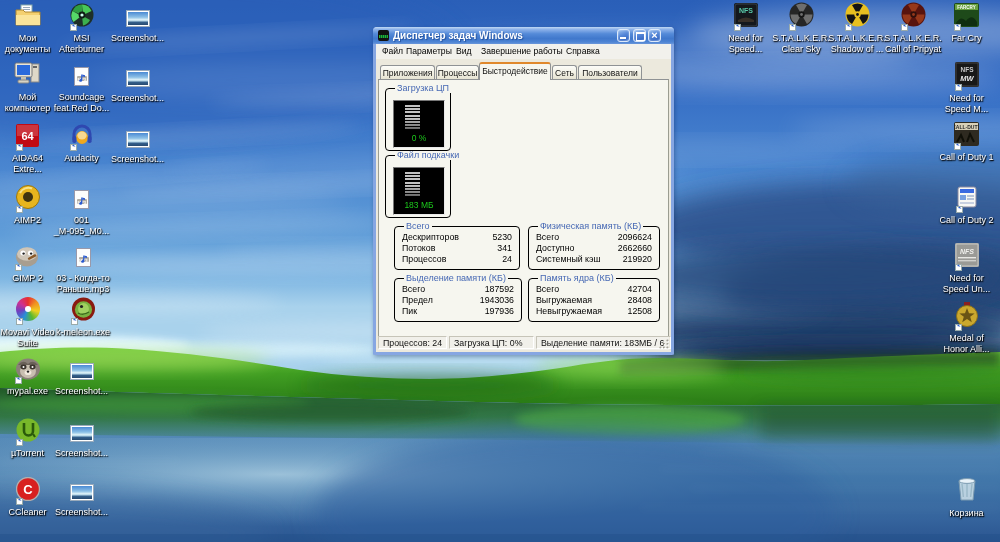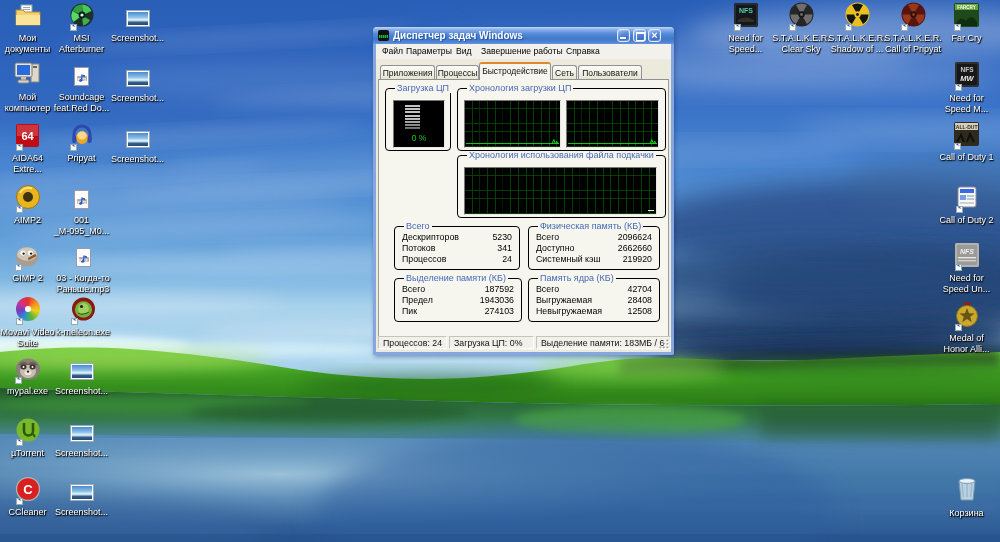--- a/index.html
+++ b/index.html
@@ -282,21 +282,21 @@
 <div class="icon" style="left:54px;top:123px;width:55px">
     <div class="ig">
       <span><svg width="24" height="24">
           <ellipse cx="12" cy="14.5" rx="6" ry="6.5" fill="#f0a81e"></ellipse>
           <ellipse cx="12" cy="12.5" rx="4.6" ry="4" fill="#f8d890"></ellipse>
           <path d="M4,17 L4,11 a8,8 0 0 1 16,0 L20,17" stroke="#2f48b0" stroke-width="3" fill="none"></path>
           <rect x="2.4" y="13" width="4" height="7" rx="1.8" fill="#2f48b0"></rect>
           <rect x="17.6" y="13" width="4" height="7" rx="1.8" fill="#2f48b0"></rect>
         </svg><em class="sc"></em></span>
     </div>
-    <div class="il">Pripyat</div>
+    <div class="il">Audacity</div>
   </div>
 <div class="icon" style="left:54px;top:185px;width:55px">
     <div class="ig">
       <span><span class="page"><u></u><s>MP3</s><b><svg width="10" height="9">
               <path d="M2,7.5 a1.6,1.2 0 1 0 3.2,0 L5.2,1.5 L8,2.2 L8,4 L5.9,3.4" fill="#2a5ad0"></path>
               <rect x="4.2" y="1.5" width="1" height="6" fill="#2a5ad0"></rect>
             </svg></b></span></span>
     </div>
     <div class="il" style="width:58px;margin-left:-1.5px">001<br>_M‑095_M0...</div>
   </div>
@@ -536,58 +536,44 @@
 <div class="tab" style="left:202px;width:64px">Пользователи</div>
 </div>
 <div id="page">
 <div class="gb" style="left:6px;top:8px;width:66px;height:63px">
         <b>Загрузка ЦП</b>
  <div class="led" style="left:7px;top:11px;width:50px;height:46px">
           <div class="seg" style="top:4px;height:24px"></div>
           <div class="lv">0 %</div>
         </div>
 </div>
-<div class="gb" style="left:78px;top:8px;width:209px;height:63px">
-        <b>Хронология загрузки ЦП</b>
- <div class="gr" style="left:6px;top:11px;width:95px;height:46px">
-          <div class="gl"></div>
-          <svg class="gs" width="6" height="7">
-            <path d="M0,6 L1.8,1.5 L3.5,6 L4.8,3 L5.7,6" stroke="#1bd41b" stroke-width="1" fill="none"></path>
-          </svg>
-        </div>
- <div class="gr" style="left:108px;top:11px;width:91px;height:46px">
-          <div class="gl"></div>
-          <svg class="gs" width="6" height="7">
-            <path d="M0,6 L1.8,1.5 L3.5,6 L4.8,3 L5.7,6" stroke="#1bd41b" stroke-width="1" fill="none"></path>
-          </svg>
-        </div>
-</div>
-<div class="gb" style="left:78px;top:75px;width:209px;height:63px">
-        <b>Хронология использования файла подкачки</b>
- <div class="gr" style="left:6px;top:11px;width:191px;height:46px">
-          <div style="position:absolute;right:2px;bottom:3px;width:6px;height:1px;background:#cfe"></div>
+<div class="gb" style="left:6px;top:75px;width:66px;height:63px">
+        <b>Файл подкачки</b>
+ <div class="led" style="left:7px;top:11px;width:50px;height:46px">
+          <div class="seg" style="top:4px;height:24px"></div>
+          <div class="lv">183 МБ</div>
         </div>
 </div>
 <div class="gb" style="left:15px;top:146px;width:126px;height:44px">
         <b>Всего</b>
  <div class="row" style="top:5px">Дескрипторов<em>5230</em></div>
  <div class="row" style="top:16px">Потоков<em>341</em></div>
  <div class="row" style="top:27px">Процессов<em>24</em></div>
 </div>
 <div class="gb" style="left:149px;top:146px;width:132px;height:44px">
         <b>Физическая память (КБ)</b>
  <div class="row" style="top:5px">Всего<em>2096624</em></div>
  <div class="row" style="top:16px">Доступно<em>2662660</em></div>
  <div class="row" style="top:27px">Системный кэш<em>219920</em></div>
 </div>
 <div class="gb" style="left:15px;top:198px;width:128px;height:44px">
         <b>Выделение памяти (КБ)</b>
  <div class="row" style="top:5px">Всего<em>187592</em></div>
  <div class="row" style="top:16px">Предел<em>1943036</em></div>
- <div class="row" style="top:27px">Пик<em>274103</em></div>
+ <div class="row" style="top:27px">Пик<em>197936</em></div>
 </div>
 <div class="gb" style="left:149px;top:198px;width:132px;height:44px">
         <b>Память ядра (КБ)</b>
  <div class="row" style="top:5px">Всего<em>42704</em></div>
  <div class="row" style="top:16px">Выгружаемая<em>28408</em></div>
  <div class="row" style="top:27px">Невыгружаемая<em>12508</em></div>
 </div>
 </div>
 <div id="sbar">
 <div class="sc2" style="left:0;width:69px">Процессов: 24</div>

